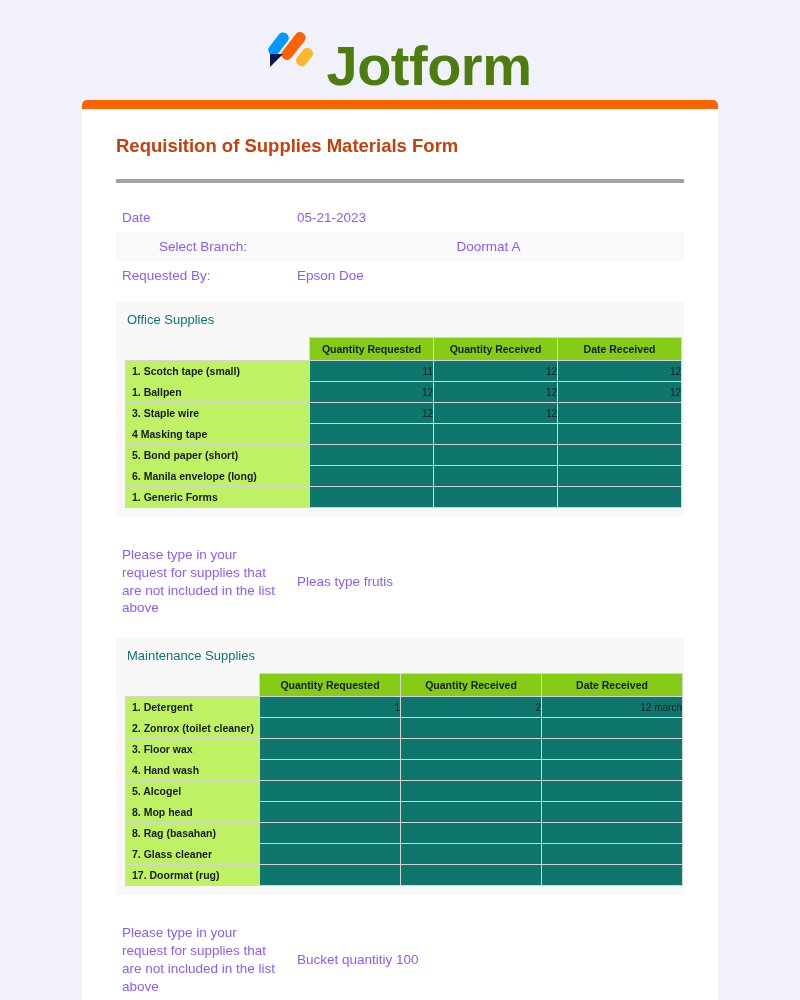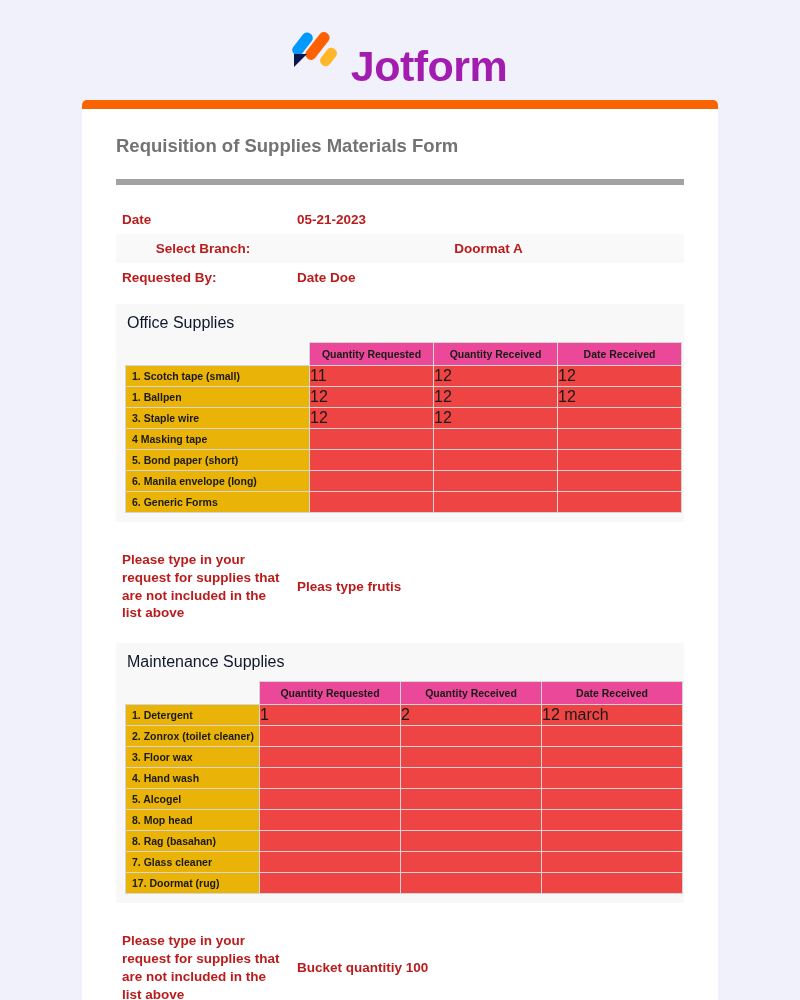--- a/index.html
+++ b/index.html
@@ -38,23 +38,23 @@
   .logo-arrow {
     position: absolute;
     left: 1px;
     top: 26px;
     width: 0; height: 0;
     border-left: 13px solid #0a1551;
     border-bottom: 13px solid transparent;
     transform: rotate(0deg);
   }
   .brand-word {
-    font-size: 43px;
+    font-size: 56px;
     font-weight: bold;
-    color: #a21caf;
+    color: #4d7c0f;
     letter-spacing: -0.5px;
     line-height: 1;
     margin-top: 32px;
   }
 
   
   .form-card {
     width: 636px;
     margin: 0 auto;
     background: #ffffff;
@@ -65,94 +65,93 @@
   .card-accent-bar {
     height: 9px;
     background: #fa6400;
   }
   .card-body {
     padding: 22px 34px 0 34px;
   }
   .form-title {
     font-size: 18.5px;
     font-weight: bold;
-    color: #737373;
+    color: #c2410c;
     padding: 4px 0 22px 0;
-    border-bottom: 6px solid #a3a3a3;
+    border-bottom: 4px solid #a3a3a3;
   }
 
   
   .kv-table {
     width: 100%;
     border-collapse: collapse;
     margin-top: 20px;
   }
   .kv-table tr.alt { background: #f9f9f9; text-align: center; }
   .kv-table td {
     padding: 7px 4px 7px 6px;
     font-size: 13.5px;
-    color: #b91c1c;
+    color: #8b5cf6;
     vertical-align: middle;
-    font-weight: bold;
   }
   .kv-table td.kv-label { width: 172px; }
   .kv-table td.kv-value { padding-left: 9px; }
 
   .kv-table td.kv-label-multi {
     line-height: 1.32;
     padding-top: 9px;
     padding-bottom: 9px;
   }
 
   
   .matrix-block {
     margin-top: 12px;
     background: #f8f8f8;
     padding: 9px 9px 9px 9px;
   }
   .matrix-title {
-    font-size: 16px;
-    color: #0f172a;
+    font-size: 13px;
+    color: #0f766e;
     padding: 1px 0 10px 2px;
   }
   table.matrix {
     border-collapse: collapse;
     width: 556px;
     table-layout: fixed;
   }
   table.matrix th,
   table.matrix td {
     border: 1px solid #d5d5d5;
     height: 21px;
   }
   table.matrix th.corner {
     border: none;
     background: transparent;
   }
   table.matrix th.colhead {
-    background: #ec4899;
+    background: #84cc16;
     font-size: 10.5px;
     font-weight: bold;
     color: #1a1a1a;
     text-align: center;
     height: 23px;
   }
   table.matrix td.rowhead {
-    background: #eab308;
+    background: #bef264;
     font-size: 10.5px;
     font-weight: bold;
     color: #1a1a1a;
     padding-left: 6px;
     text-align: left;
   }
   table.matrix td.cell {
-    background: #ef4444;
-    font-size: 16px;
+    background: #0f766e;
+    font-size: 10px;
     color: #1a1a1a;
-    text-align: left;
+    text-align: right;
   }
 
   
   .matrix.office col.c-label { width: 184px; }
   .matrix.office col.c-data  { width: 124px; }
   
   .matrix.maint col.c-label { width: 134px; }
   .matrix.maint col.c-data  { width: 141px; }
 
   .free-text-row td.kv-label-multi { width: 172px; }
@@ -181,21 +180,21 @@
         <tr>
           <td class="kv-label">Date</td>
           <td class="kv-value">05-21-2023</td>
         </tr>
         <tr class="alt">
           <td class="kv-label">Select Branch:</td>
           <td class="kv-value">Doormat A</td>
         </tr>
         <tr>
           <td class="kv-label">Requested By:</td>
-          <td class="kv-value">Date Doe</td>
+          <td class="kv-value">Epson Doe</td>
         </tr>
       </tbody>
     </table>
 
     <div class="matrix-block">
       <div class="matrix-title">Office Supplies</div>
       <table class="matrix office">
         <colgroup>
           <col class="c-label">
             <col class="c-data">
@@ -241,21 +240,21 @@
             <td class="cell"></td>
             <td class="cell"></td>
           </tr>
           <tr>
             <td class="rowhead">6. Manila envelope (long)</td>
             <td class="cell"></td>
             <td class="cell"></td>
             <td class="cell"></td>
           </tr>
           <tr>
-            <td class="rowhead">6. Generic Forms</td>
+            <td class="rowhead">1. Generic Forms</td>
             <td class="cell"></td>
             <td class="cell"></td>
             <td class="cell"></td>
           </tr>
         </tbody>
       </table>
     </div>
 
     <table class="kv-table">
       <tbody>

